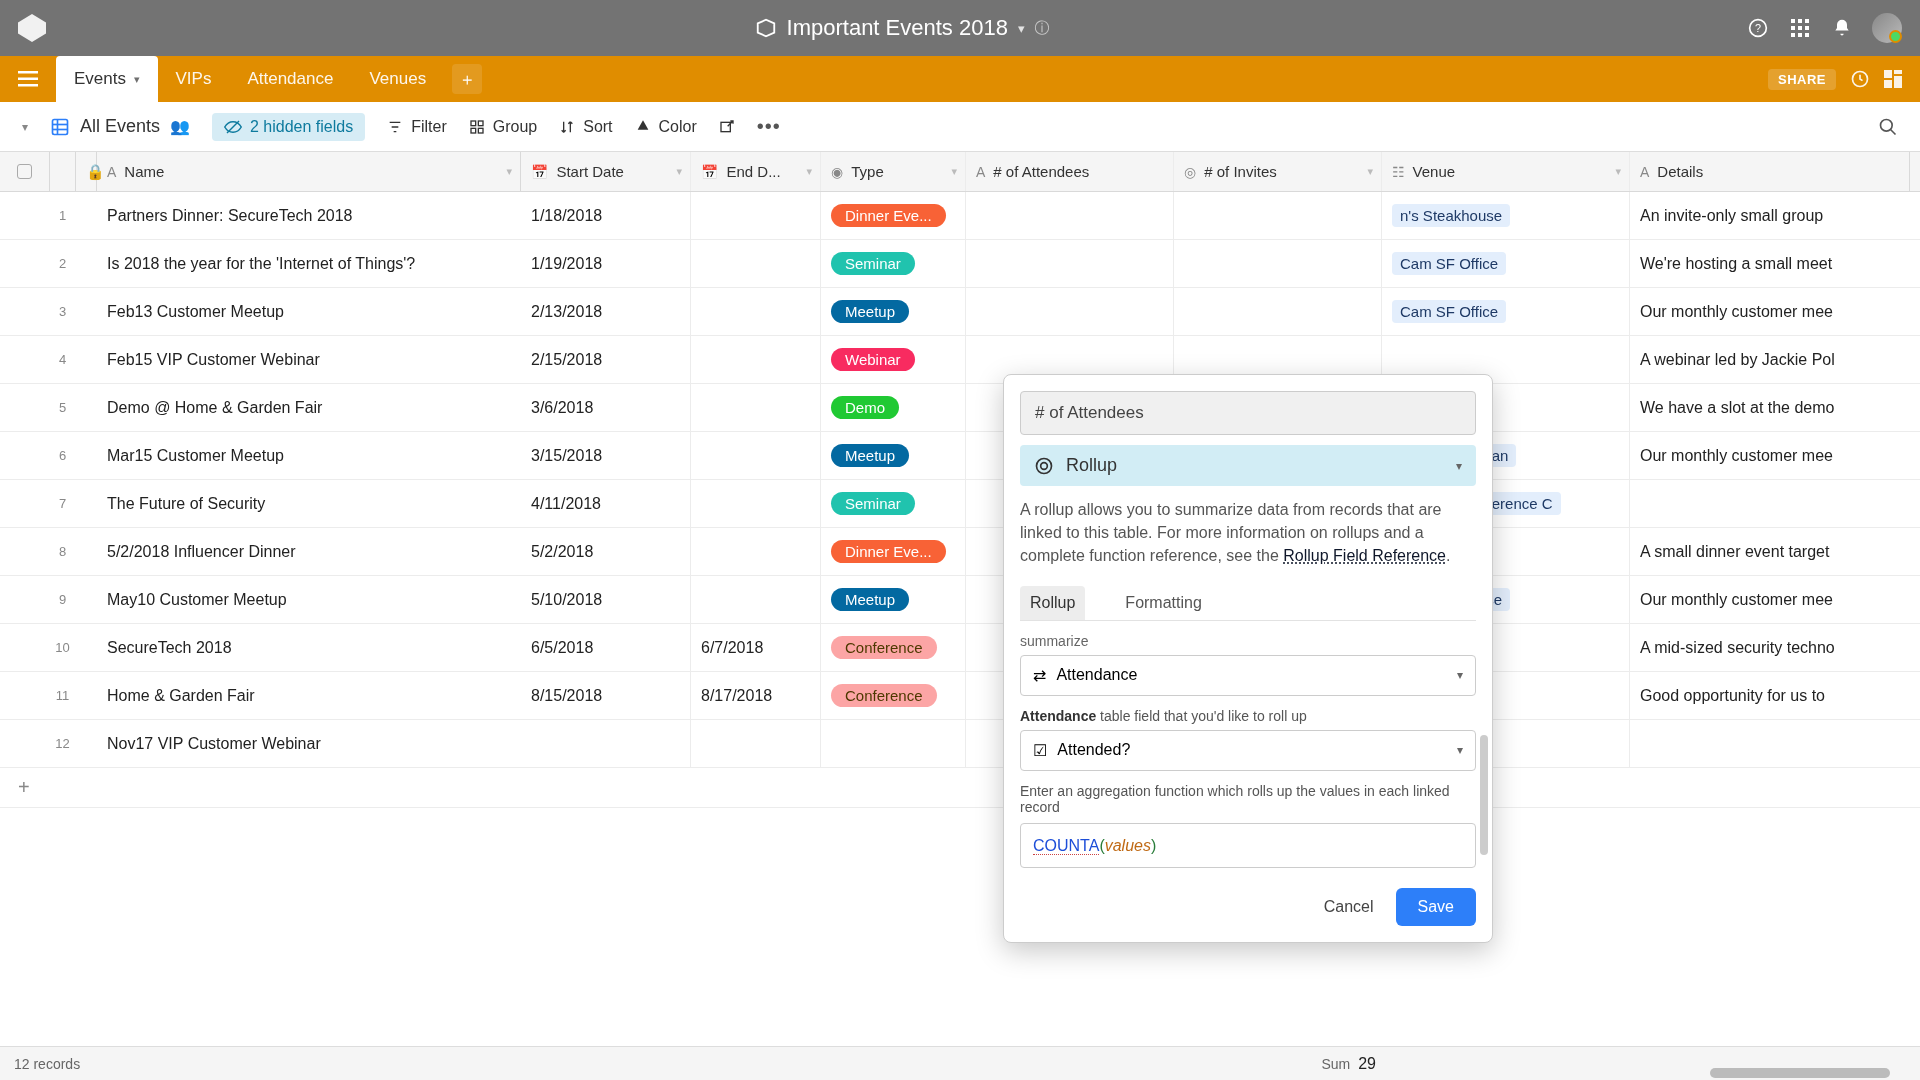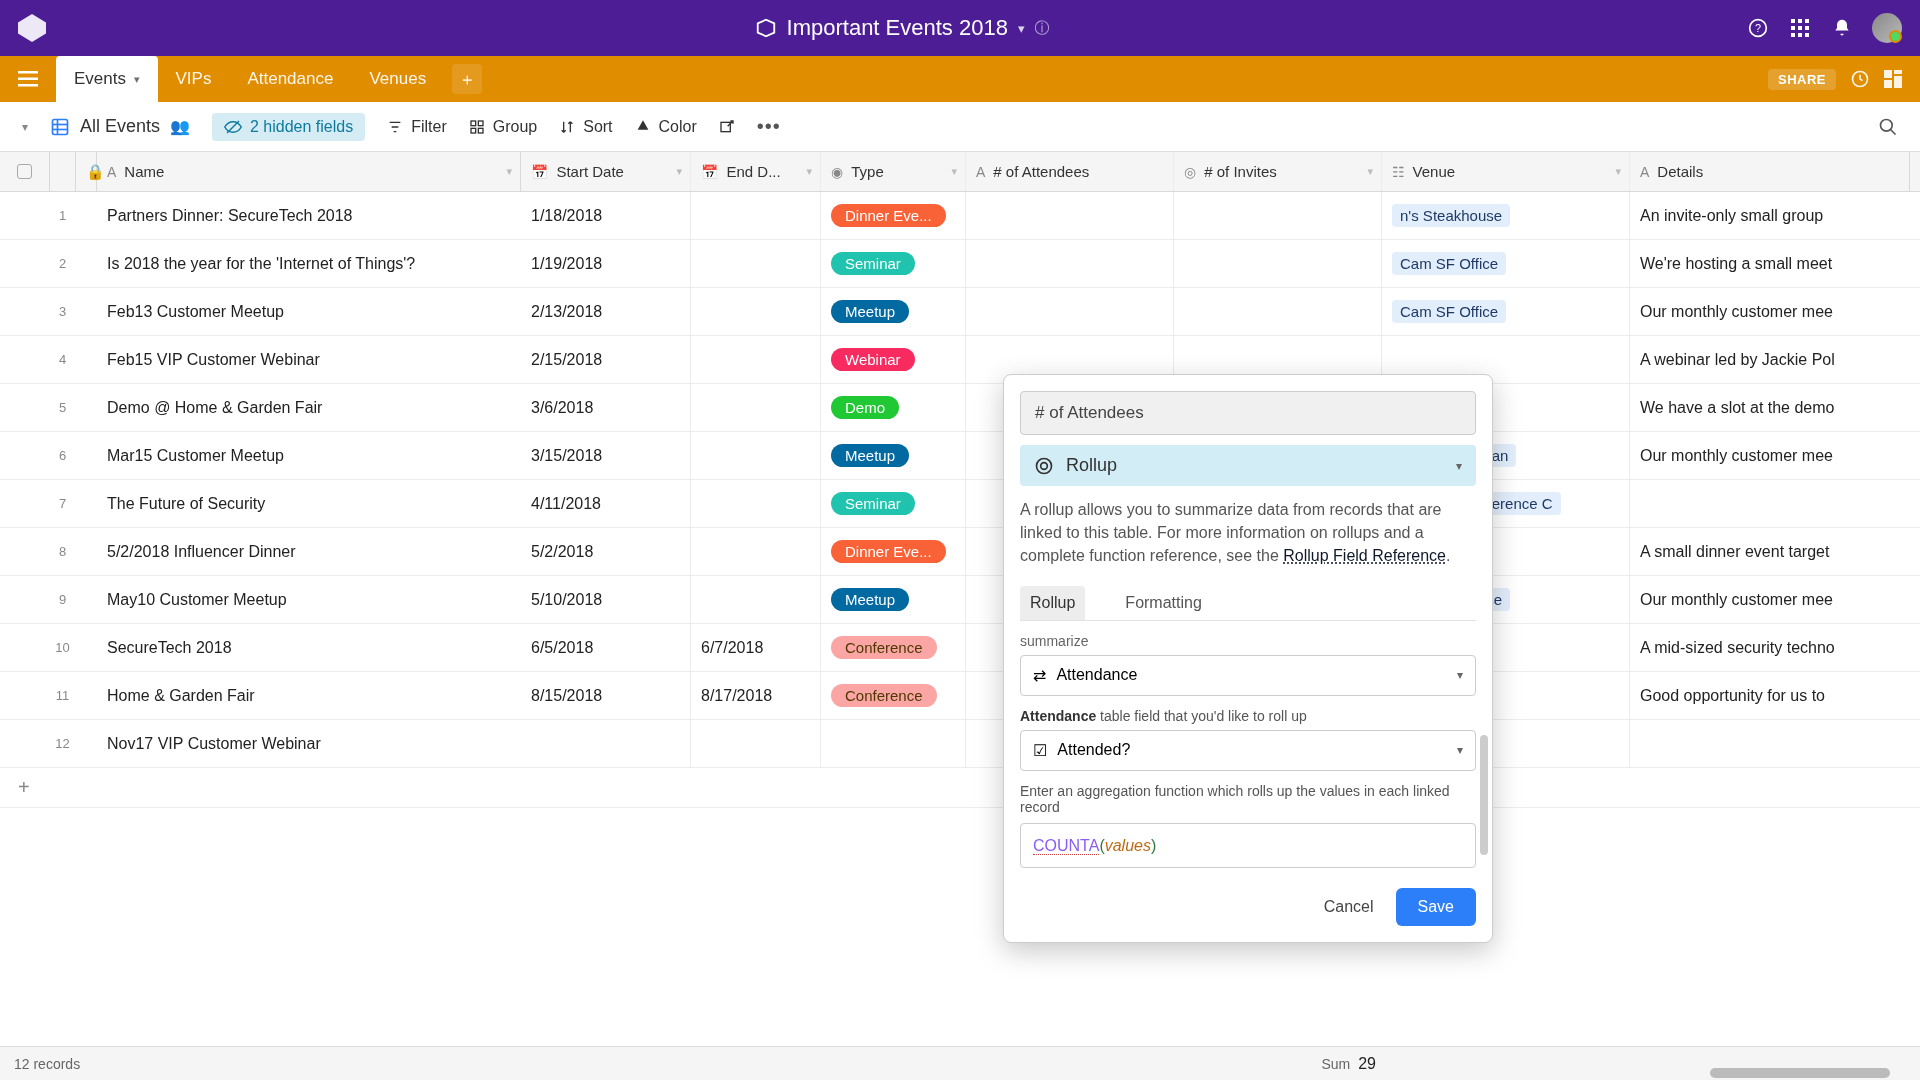--- a/index.html
+++ b/index.html
@@ -1,17 +1,17 @@
 <!DOCTYPE html>
 <html><head>
 <meta charset="utf-8">
 <style>
 * { margin: 0; padding: 0; box-sizing: border-box; font-family: -apple-system, BlinkMacSystemFont, "Segoe UI", Helvetica, Arial, sans-serif; }
 body { width: 1920px; height: 1080px; overflow: hidden; background: #fff; }
-.topbar { height: 56px; background: #4c1d95; display: flex; align-items: center; padding: 2px 18px; color: #fff; }
+.topbar { height: 56px; background: #737373; display: flex; align-items: center; padding: 2px 18px; color: #fff; }
 .topbar .logo { width: 28px; height: 28px; background: rgba(255,255,255,0.9); clip-path: polygon(50% 0, 100% 30%, 100% 70%, 50% 100%, 0 70%, 0 30%); margin-right: 12px; }
 .topbar .center { flex: 1; display: flex; justify-content: center; align-items: center; gap: 10px; font-size: 22px; font-weight: 500; }
 .topbar .right { display: flex; align-items: center; gap: 18px; }
 .icon-btn { display: inline-flex; align-items: center; justify-content: center; width: 24px; height: 24px; color: #fff; cursor: pointer; }
 .avatar { width: 30px; height: 30px; border-radius: 50%; background: linear-gradient(135deg,#888,#bbb); position: relative; }
 .avatar::after { content:''; position:absolute; bottom:0; right:0; width:9px; height:9px; background:#4cd964; border-radius:50%; border:2px solid #e08d00;}
 .tabbar { height: 46px; background: #e08d00; display: flex; align-items: center; padding: 0 18px; color: #fff; font-size: 17px; }
 .tabbar .hamburger { margin-right: 18px; cursor:pointer; }
 .tabbar .tab { padding: 0 18px; height: 46px; display: flex; align-items: center; gap: 8px; cursor: pointer; color: rgba(255,255,255,0.92);}
 .tabbar .tab.active { background: #fff; color: #333; border-radius: 4px 4px 0 0; font-weight:500;}
@@ -62,21 +62,21 @@
 .popover .desc a { color: #0f172a; text-decoration: underline dotted; }
 .popover .subtabs { display: flex; margin-top: 18px; border-bottom: 1px solid #e2e2e2; gap: 30px; }
 .popover .subtab { padding: 8px 10px; font-size: 16px; color: #555; cursor:pointer; }
 .popover .subtab.active { background: #ededed; border-radius: 4px 4px 0 0; color:#333; }
 .popover .small-label { margin-top: 12px; font-size: 14px; color: #666; }
 .popover .sel { margin-top: 6px; border: 1px solid #ccc; border-radius: 4px; padding: 10px 12px; font-size: 16px; display: flex; align-items: center; gap: 10px; position: relative; cursor:pointer; }
 .popover .sel .car { position: absolute; right: 12px; color: #666; font-size: 12px; }
 .popover .note { margin-top: 12px; font-size: 14px; color: #555; }
 .popover .note b { font-weight:600; color:#333;}
 .popover .formula { margin-top: 8px; border: 1px solid #ccc; border-radius: 4px; padding: 12px; font-family: Menlo, monospace; font-size: 16px; }
-.popover .formula .fn { color: #8b5cf6; border-bottom: 1px dotted #c44; } 
+.popover .formula .fn { color: #1d4ed8; border-bottom: 1px dotted #c44; } 
 .popover .formula .paren { color: #2a7d3a; } 
 .popover .formula .arg { color: #c06a15; font-style: italic; }
 .popover .btns { display: flex; justify-content: flex-end; gap: 14px; margin-top: 20px; }
 .popover .btn-cancel { background: none; border: none; font-size: 16px; color: #444; cursor: pointer; padding:10px 8px;}
 .popover .btn-save { background: #2d7ff9; color: #fff; border: none; border-radius: 6px; padding: 10px 22px; font-size: 16px; cursor: pointer; }
 .popover .scroll { position:absolute; right:4px; top:360px; width:8px; height:120px; background:#ccc; border-radius:4px;}
 .checkbox-empty{ width:15px; height:15px; border:1.5px solid #aaa; border-radius:3px;}
 svg { display: block; }
 </style>
 </head>

